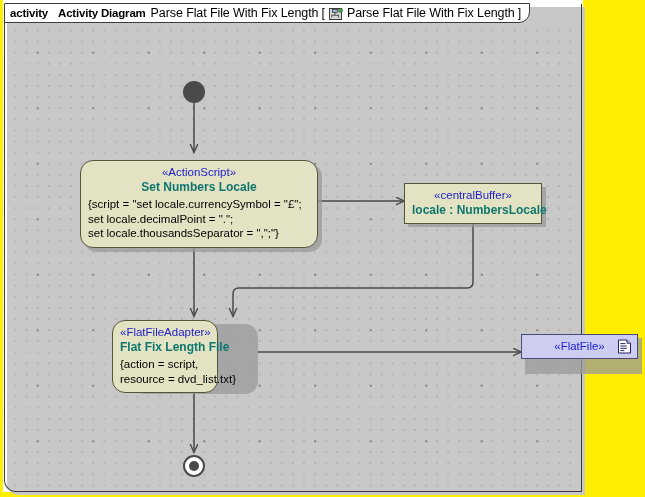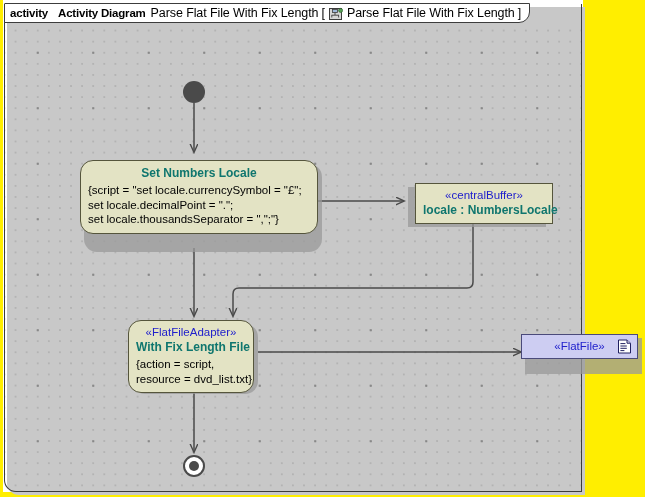--- a/index.html
+++ b/index.html
@@ -150,21 +150,20 @@
   .action-node {
     background: #e3e3c4;
     border: 1px solid #55553c;
     border-radius: 13px;
     padding: 4px 7px 6px 7px;
   }
   .object-node {
     background: #e3e3c4;
     border: 1px solid #55553c;
     padding: 4px 7px 5px 7px;
-    margin-left: 11px;
   }
   .flatfile-node {
     background: #cdcdf2;
     border: 1px solid #4a4a7a;
     padding: 4px 7px 5px 7px;
   }
 
   .stereotype {
     color: #2020cc;
     font-size: 11.5px;
@@ -302,38 +301,39 @@
 
     <g>
       <line x1="194" y1="389" x2="194" y2="452" stroke="#4a4a4a" stroke-width="1.5" marker-end="url(#arrow)"></line>
     </g>
   </svg>
 
   <div class="initial-node" style="left:183px; top:81px;"></div>
 
   <div class="node-shadow" style="left:84px; top:164px; width:238px; height:88px; border-radius:13px;"></div>
   <div class="node action-node" style="left:80px; top:160px; width:238px;">
+    <div class="stereotype">«ActionScript»</div>
     <div class="node-name">Set Numbers Locale</div>
     <div class="node-body">
       <div>{script = "set locale.currencySymbol = "£";</div>
       <div>set locale.decimalPoint = ".";</div>
       <div>set locale.thousandsSeparator = ",";"}</div>
     </div>
   </div>
 
   <div class="node-shadow" style="left:408px; top:187px; width:138px; height:40px;"></div>
   <div class="node object-node" style="left:404px; top:183px; width:138px;">
     <div class="stereotype">«centralBuffer»</div>
     <div class="node-name">locale : NumbersLocale</div>
   </div>
 
   <div class="node-shadow" style="left:132px; top:324px; width:126px; height:70px; border-radius:13px;"></div>
-  <div class="node action-node" style="left:128px; top:320px; width:126px;">
+  <div class="node action-node" style="left:112px; top:320px; width:106px;">
     <div class="stereotype">«FlatFileAdapter»</div>
-    <div class="node-name">With Fix Length File</div>
+    <div class="node-name">Flat Fix Length File</div>
     <div class="node-body">
       <div>{action = script,</div>
       <div>resource = dvd_list.txt}</div>
     </div>
   </div>
 
   <div class="node-shadow" style="left:525px; top:338px; width:117px; height:36px;"></div>
   <div class="node flatfile-node" style="left:521px; top:334px; width:117px;">
     <div class="stereotype" style="text-align:center; ">«FlatFile»</div>
     <span class="artifact-icon">

